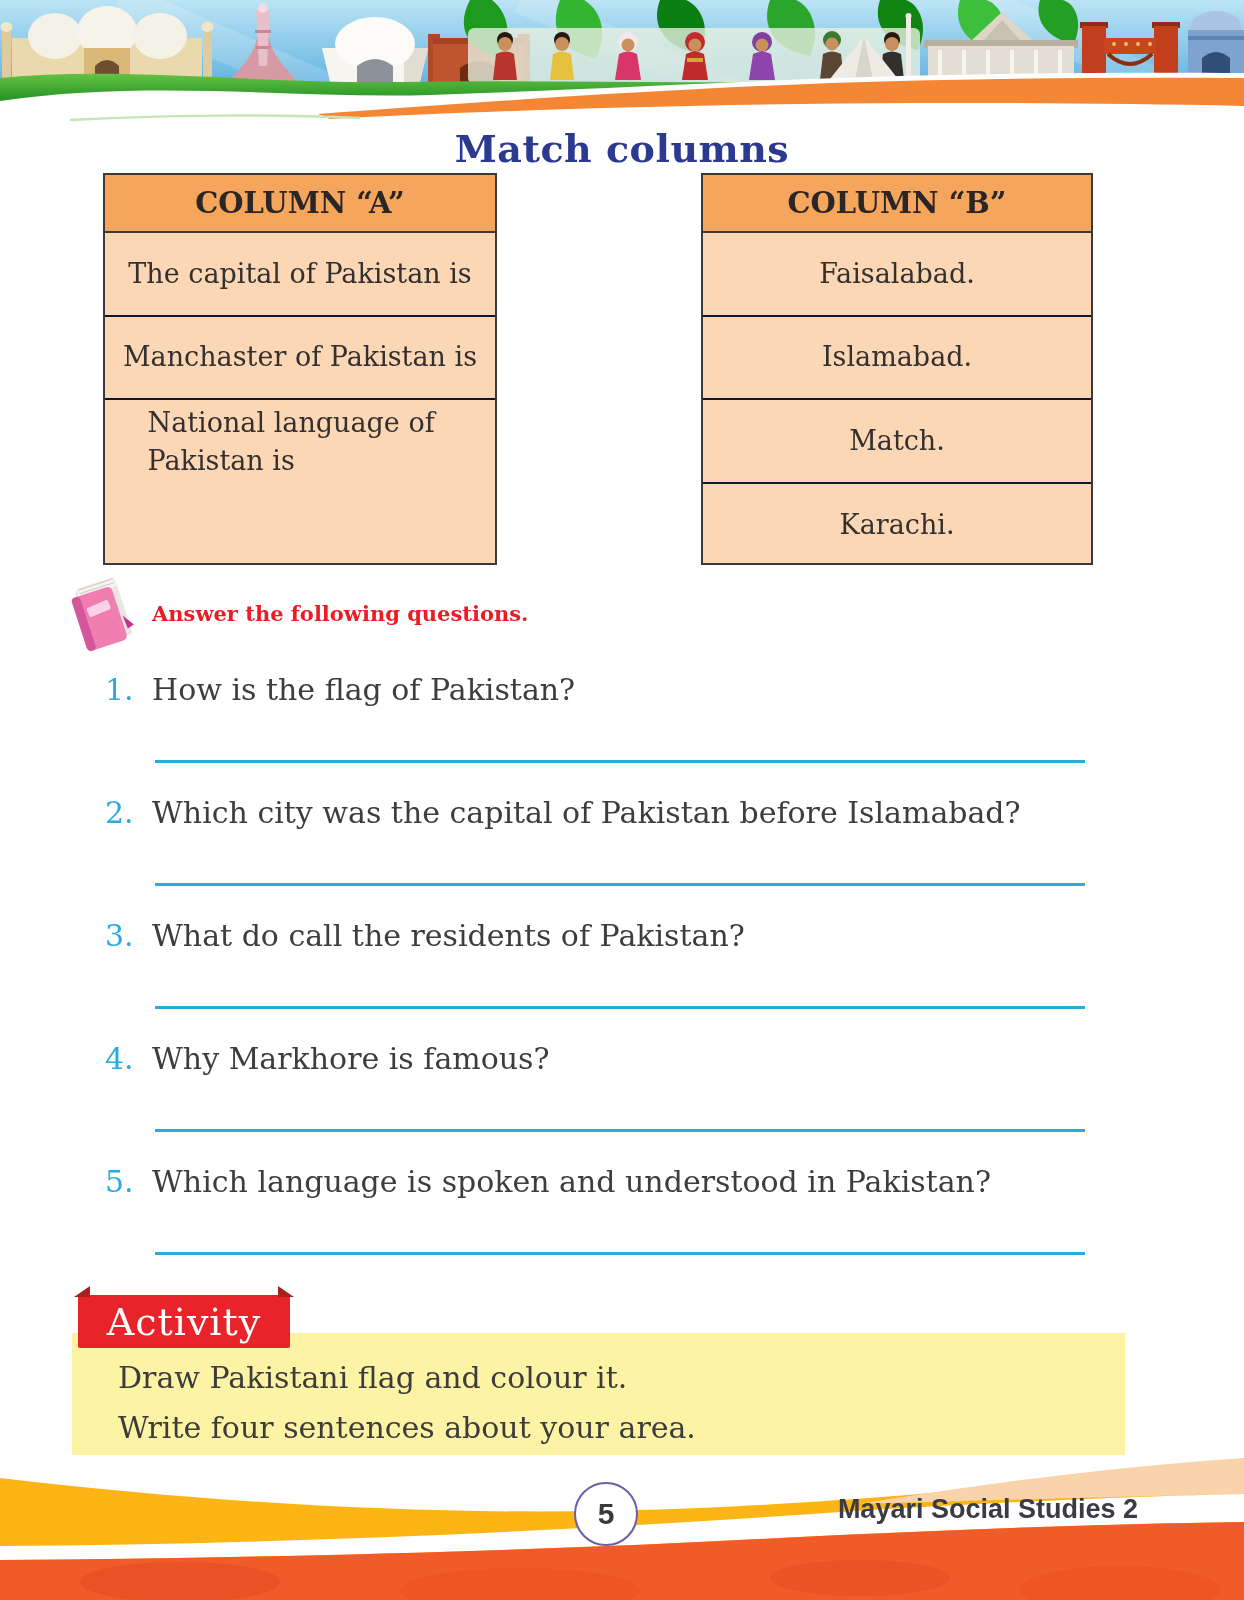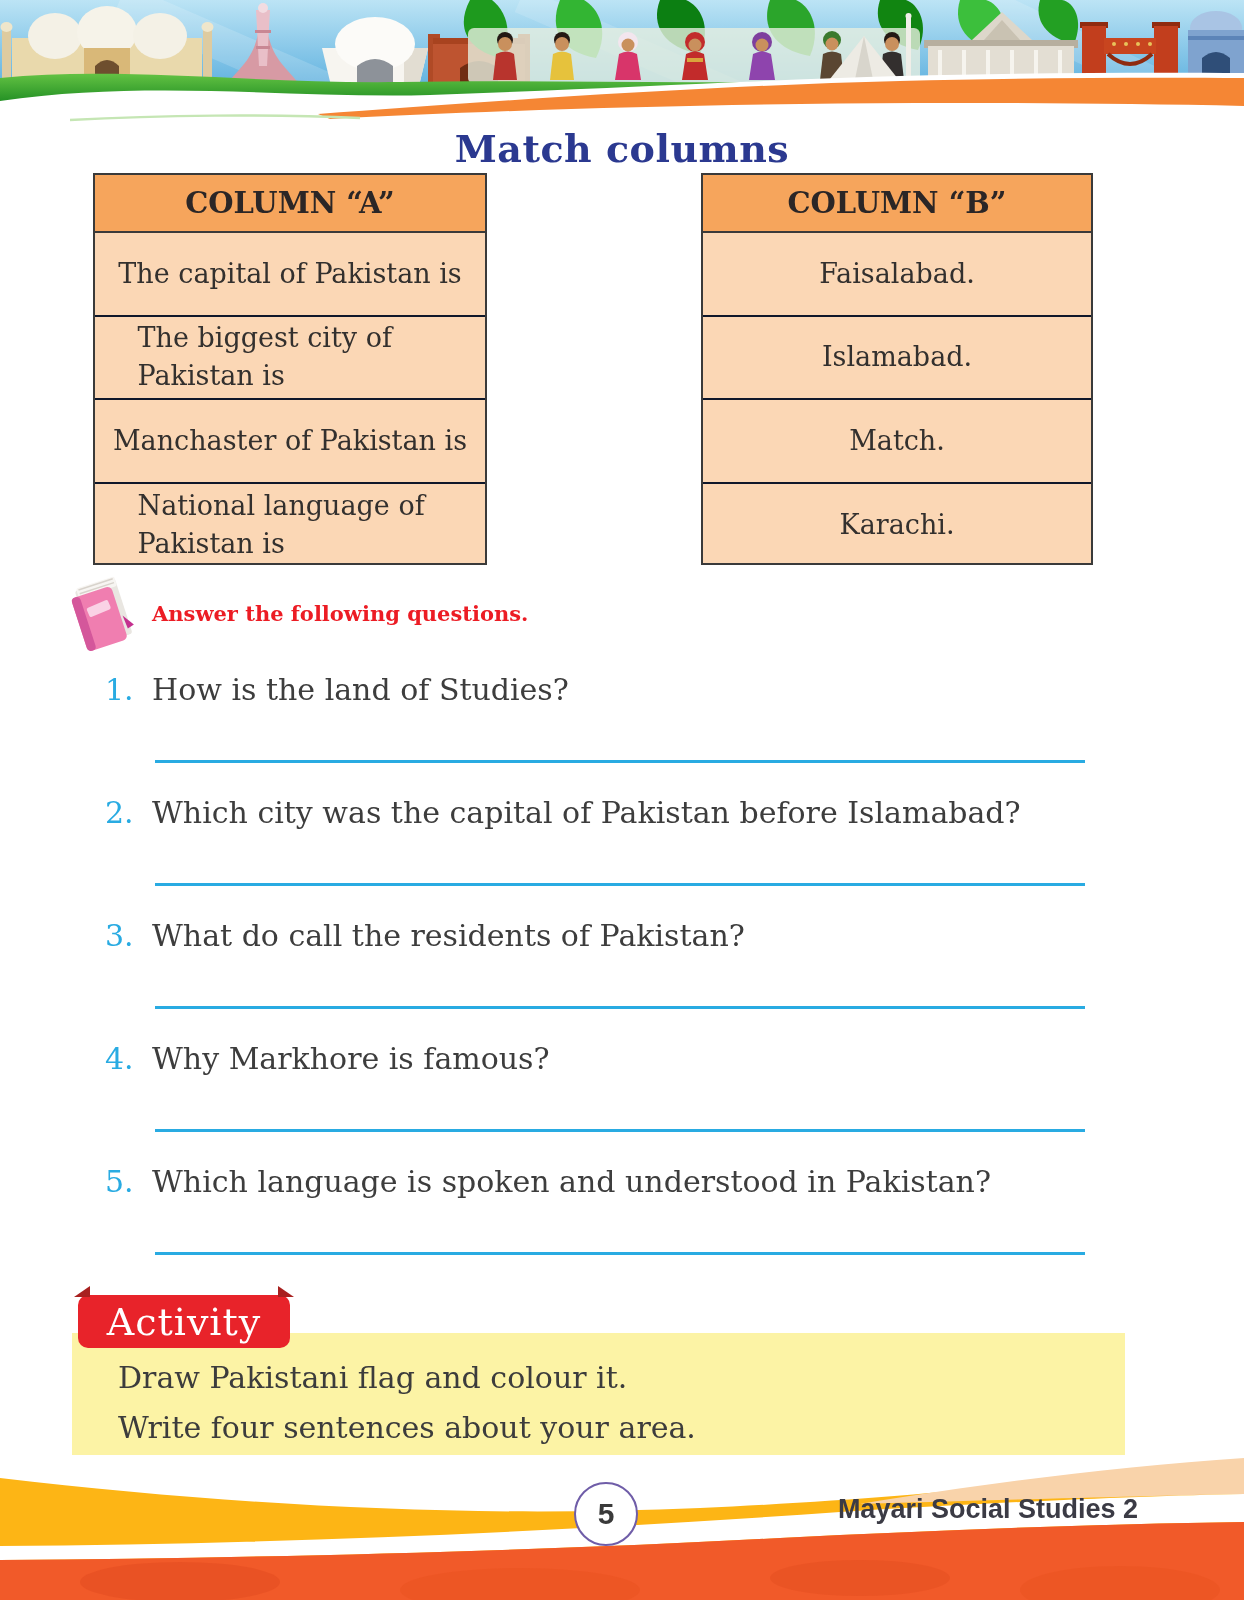--- a/index.html
+++ b/index.html
@@ -13,21 +13,21 @@
   
   .banner{position:absolute;top:0;left:0;width:1244px;height:135px;display:block;}
   
   .page-title{
     position:absolute;top:128px;left:0;width:1244px;
     text-align:center;font-size:38px;font-weight:bold;color:#2B3990;
     line-height:42px;letter-spacing:.5px;
   }
   
   .match-table{position:absolute;top:173px;border:2px solid #3a3a3a;box-sizing:border-box;background:#FBD7B5;}
-  .table-a{left:93px;width:394px;height:392px;}
+  .table-a{left:103px;width:394px;height:392px;}
   .table-b{left:701px;width:392px;height:392px;}
   .mt-head{
     height:58px;background:#F6A55C;border-bottom:2px solid #3a3a3a;
     display:flex;align-items:center;justify-content:center;
     font-size:29px;font-weight:bold;color:#2B2626;box-sizing:border-box;
   }
   .mt-row{
     height:83.5px;border-bottom:2px solid #0f172a;box-sizing:border-box;
     display:flex;align-items:center;justify-content:center;
     font-size:27px;color:#33302e;line-height:38px;text-align:center;
@@ -42,21 +42,21 @@
     font-size:21px;font-weight:bold;color:#EC1C24;line-height:44px;
   }
   .questions{position:absolute;left:105px;top:668px;width:990px;}
   .qa-item{margin-bottom:28px;}
   .qa-q{display:flex;font-size:30px;color:#3D3D3D;line-height:44px;}
   .qa-num{color:#29ABE2;width:47px;flex:none;}
   .qa-line{height:0;border-bottom:3px solid #29ABE2;width:930px;margin-left:50px;margin-top:48px;}
   
   .activity-badge{
     position:absolute;left:78px;top:1295px;width:212px;height:53px;
-    background:#E8232A;border-radius:10px;z-index:3;
+    background:#E8232A;border-radius:2px;z-index:3;
     display:flex;align-items:center;justify-content:center;
     color:#ffffff;font-size:38px;letter-spacing:1px;
   }
   .fold{position:absolute;width:0;height:0;top:-9px;}
   .fold-left{left:-4px;border-left:16px solid transparent;border-bottom:11px solid #A8201F;}
   .fold-right{right:-4px;border-right:16px solid transparent;border-bottom:11px solid #A8201F;}
   .activity-box{
     position:absolute;left:72px;top:1333px;width:1053px;height:122px;
     background:#FCF3A5;z-index:2;box-sizing:border-box;
     padding:20px 0 4px 46px;
@@ -221,23 +221,20 @@
 
     <path d="M318,114 C480,102 700,86 900,81 C1020,78 1140,77 1244,78 L1244,106 C1100,103 940,102 800,104 C640,106 460,112 330,119 Z" fill="#F58634"></path>
     <path d="M70,120 C160,115 270,114 360,118" stroke="#C5E6B4" stroke-width="2.5" fill="none"></path>
   </svg>
 
   <div class="page-title">Match columns</div>
 
   <div class="match-table table-a">
     <div class="mt-head">COLUMN “A”</div>
     <div class="mt-row">The capital of Pakistan is</div>
-    <div class="mt-row two-line">
-        <span>The biggest city of Pakistan is</span>
-      </div>
     <div class="mt-row">Manchaster of Pakistan is</div>
     <div class="mt-row two-line">
         <span>National language of Pakistan is</span>
       </div>
   </div>
 
   <div class="match-table table-b">
     <div class="mt-head">COLUMN “B”</div>
     <div class="mt-row">Faisalabad.</div>
     <div class="mt-row">Islamabad.</div>
@@ -255,21 +252,21 @@
       <rect x="18" y="14" width="9" height="56" rx="4" fill="#D4579B"></rect>
       <rect x="30" y="27" width="23" height="10" rx="2" fill="#FAD2E5" transform="rotate(-5 41 32)"></rect>
     </g>
   </svg>
   <div class="qs-heading">Answer the following questions.</div>
 
   <div class="questions">
     <div class="qa-item">
       <div class="qa-q">
         <span class="qa-num">1.</span>
-        <span>How is the land of Studies?</span>
+        <span>How is the flag of Pakistan?</span>
       </div>
       <div class="qa-line"></div>
     </div>
     <div class="qa-item">
       <div class="qa-q">
         <span class="qa-num">2.</span>
         <span>Which city was the capital of Pakistan before Islamabad?</span>
       </div>
       <div class="qa-line"></div>
     </div>

